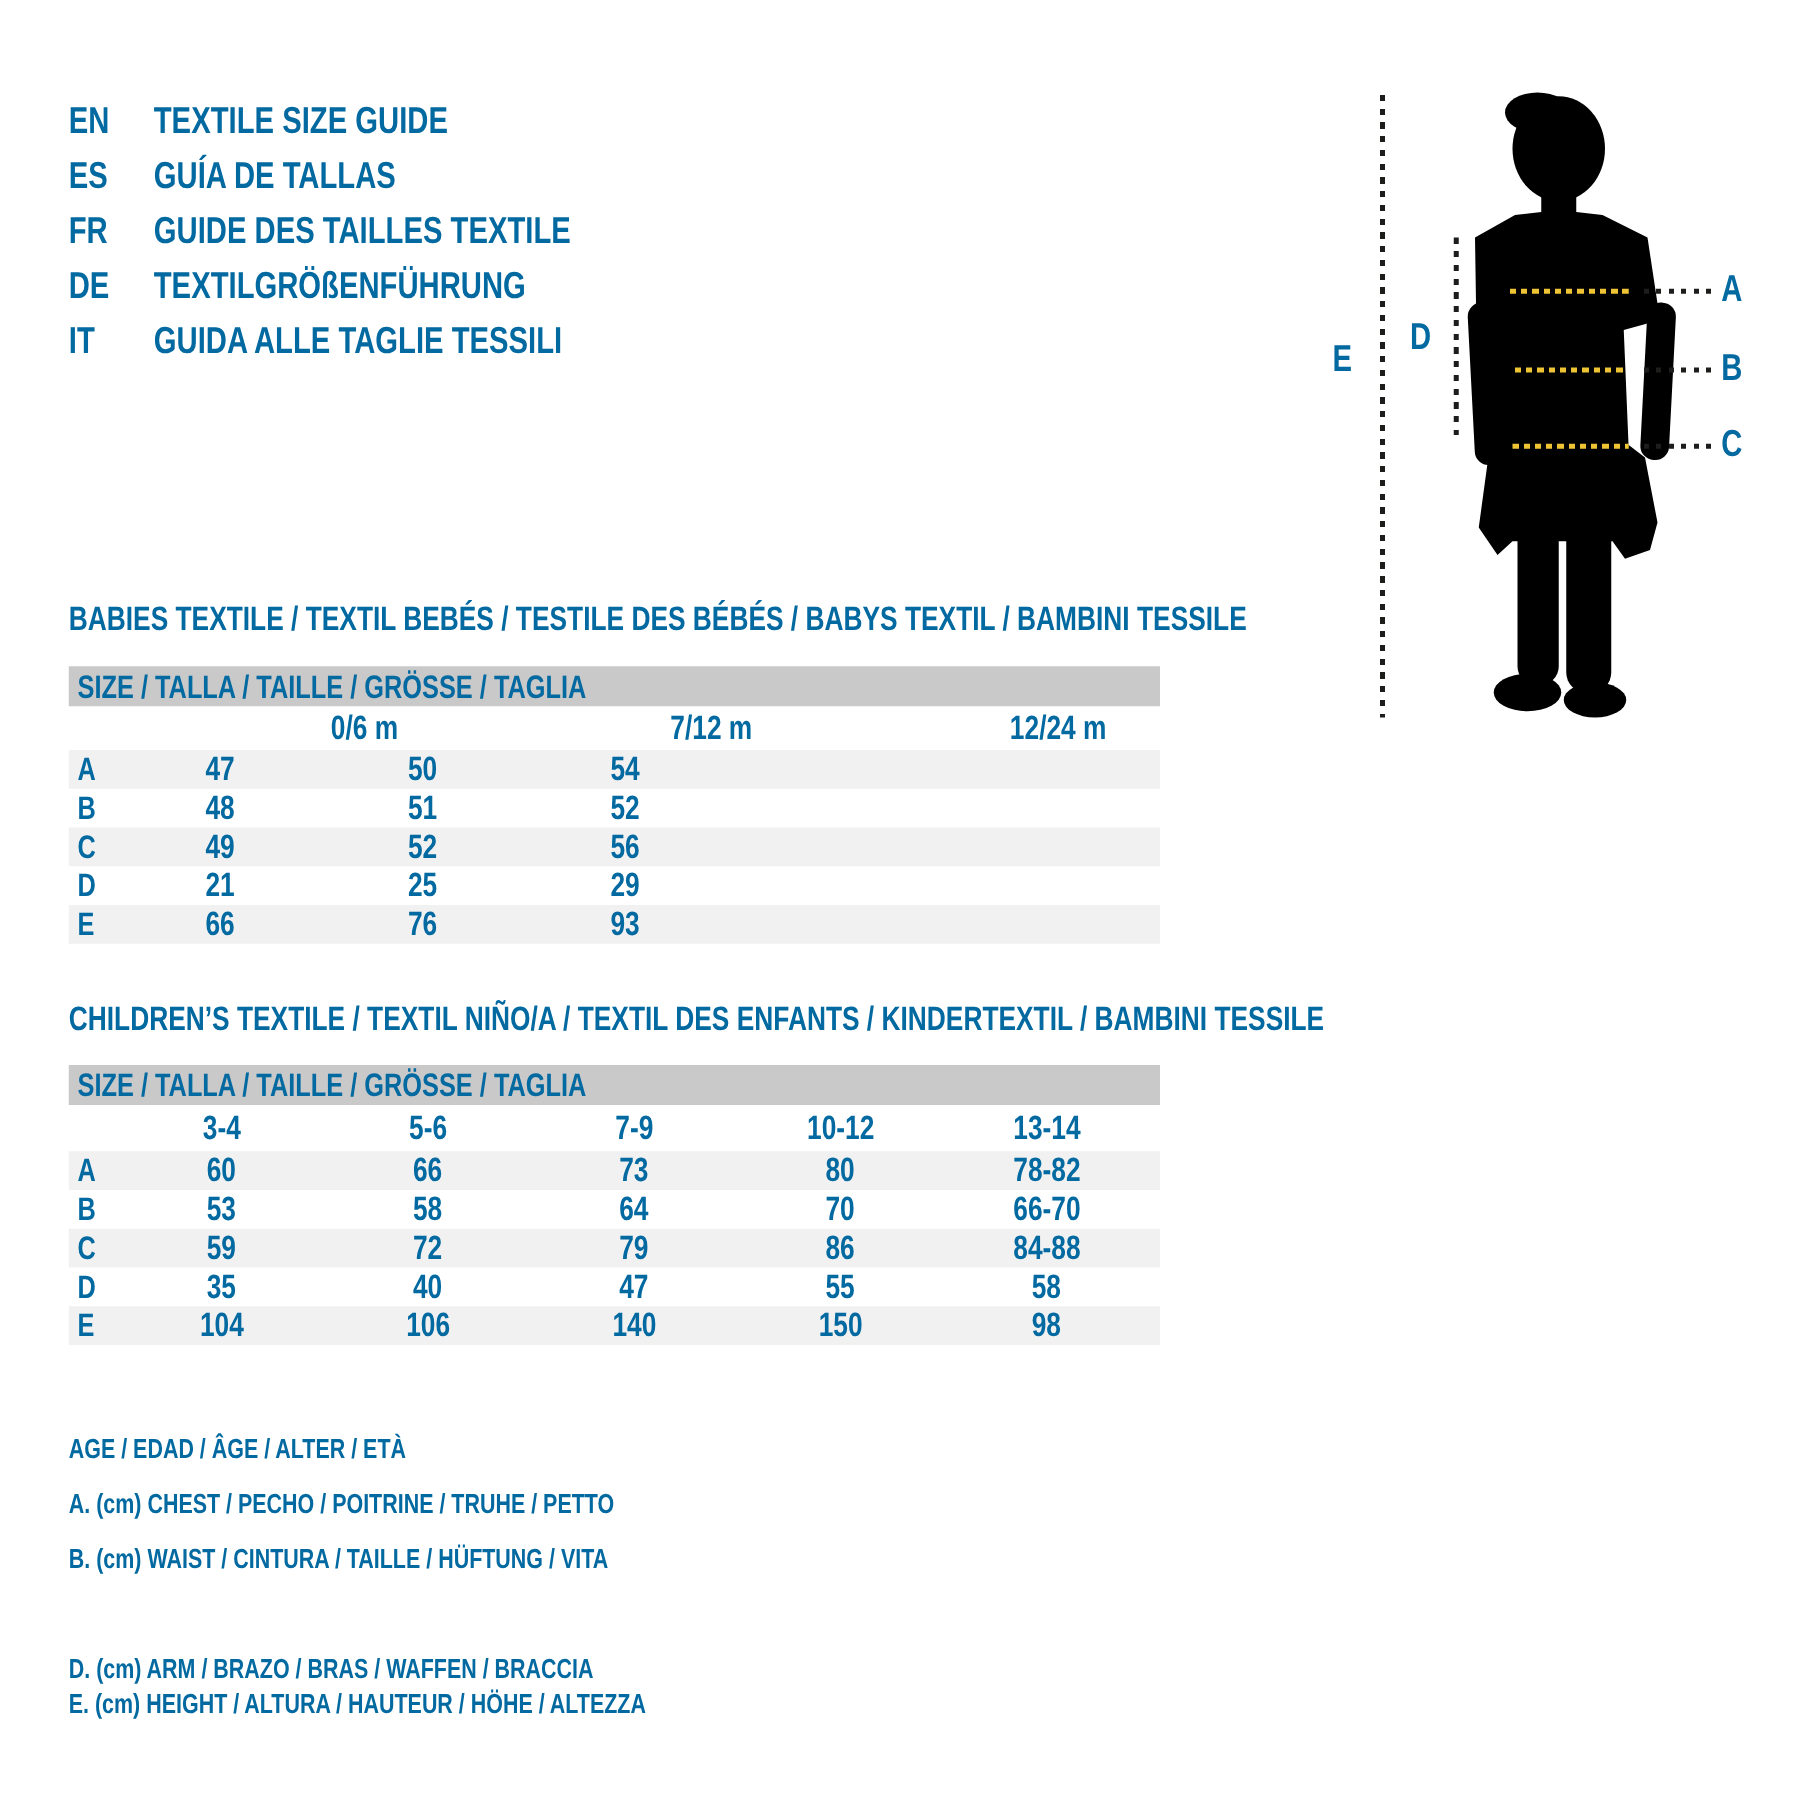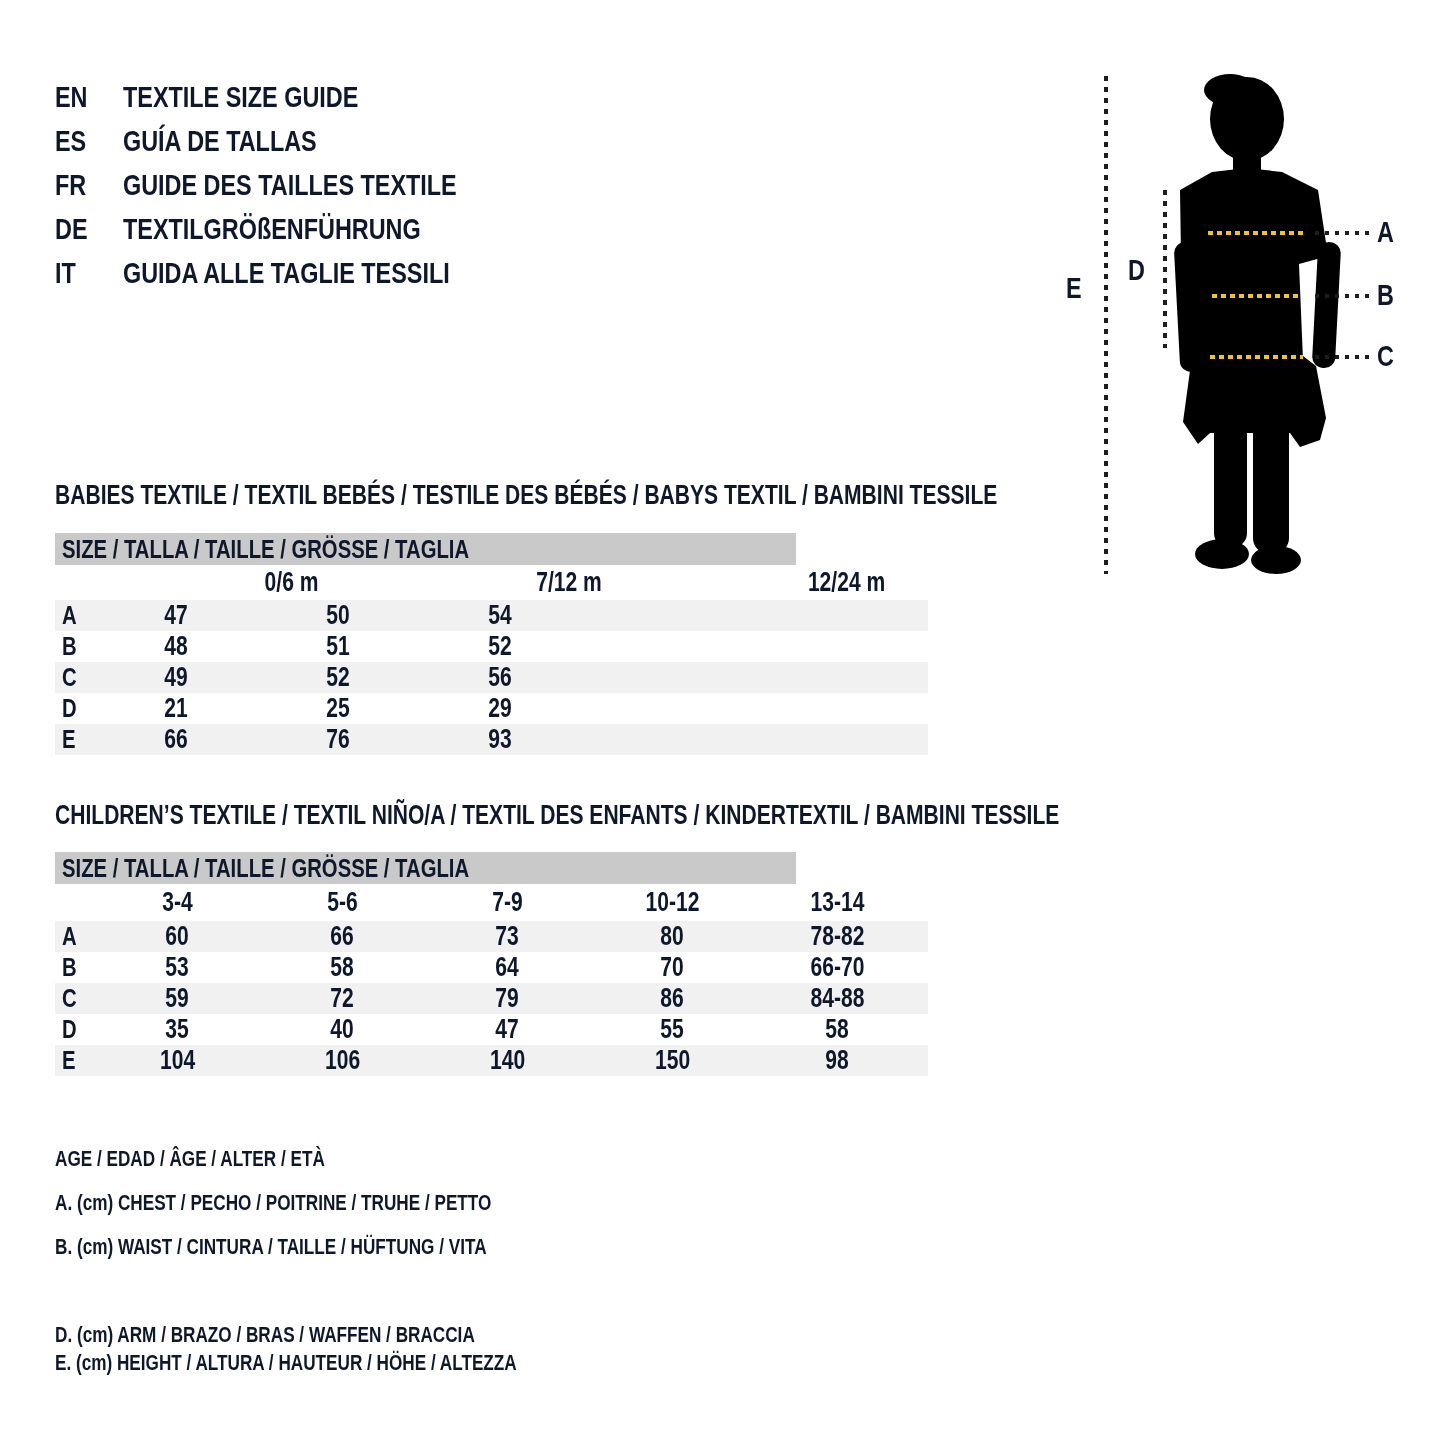--- a/index.html
+++ b/index.html
@@ -1,34 +1,34 @@
 <!DOCTYPE html>
 <html><head>
 <meta charset="utf-8">
 <style>
   html,body{margin:0;padding:0;background:#fff;}
   #canvas{
     position:relative;width:1445px;height:1445px;background:#ffffff;overflow:hidden;
-    font-family:"Liberation Sans",sans-serif;color:#0f172a;font-weight:700;
+    font-family:"Liberation Sans",sans-serif;color:#0369a1;font-weight:700;
   }
   
   .cx{display:inline-block;transform:scaleX(0.78);transform-origin:0 50%;white-space:nowrap;}
   .cxc{display:inline-block;transform:scaleX(0.78);transform-origin:50% 50%;white-space:nowrap;}
   .abs{position:absolute;}
 
   
   .lang-row{position:absolute;left:0;height:44px;line-height:34px;font-size:30px;}
   .lang-code{position:absolute;left:0;top:0;}
   .lang-title{position:absolute;left:68px;top:0;text-align:center;}
 
   
   .heading{position:absolute;font-size:27px;line-height:30px;}
 
   
-  .size-bar{position:absolute;left:55px;width:741px;height:32px;line-height:32px;
+  .size-bar{position:absolute;left:55px;width:873px;height:32px;line-height:32px;
     background:#c9c9c9;font-size:26px;padding:0;box-sizing:border-box;}
   .size-bar .cx{margin-left:7px;}
   .t-row{position:absolute;left:55px;width:873px;display:flex;}
   .t-row.stripe{background:#f1f1f1;}
   .hdr-row{height:35px;line-height:35px;font-size:27px;}
   .data-row{height:31px;line-height:31px;font-size:27px;}
   .c-label{width:40px;padding-left:7px;box-sizing:border-box;text-align:left;font-size:26px;}
   .c-b{width:162px;text-align:center;}
   .c-c{width:165px;text-align:center;}
 

